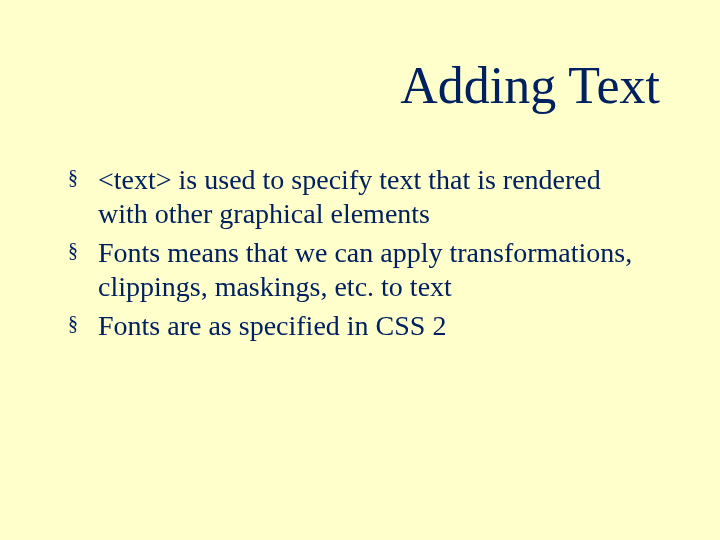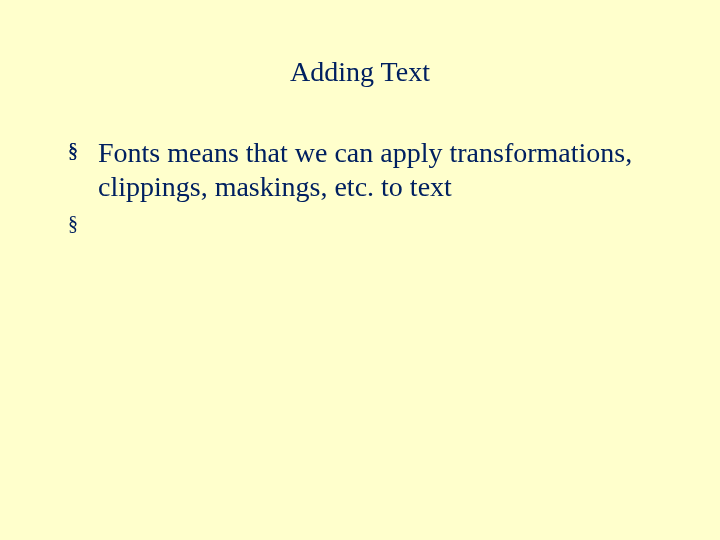--- a/index.html
+++ b/index.html
@@ -11,22 +11,22 @@
     font-family: "Times New Roman", Times, serif;
     color: #002060;
   }
   .slide {
     box-sizing: border-box;
     width: 720px;
     height: 540px;
     padding: 56px 60px 40px 60px;
   }
   .title {
-    font-size: 28px;
-    text-align: center;
+    font-size: 52px;
+    text-align: right;
     margin: 0 0 48px 0;
     font-weight: 400;
   }
   ul.bullets {
     list-style: none;
     margin: 0;
     padding: 0 8px 0 8px;
   }
   ul.bullets li {
     position: relative;
@@ -43,22 +43,24 @@
   }
 </style>
 </head>
 <body>
 
 <div class="slide">
   <h1 class="title">Adding Text</h1>
   <ul class="bullets">
     <li>
       <span class="bullet-mark">§</span>
+      <span>&lt;text&gt; is used to specify text that is rendered with other graphical elements</span>
     </li>
     <li>
       <span class="bullet-mark">§</span>
       <span>Fonts means that we can apply transformations, clippings, maskings, etc. to text</span>
     </li>
     <li>
       <span class="bullet-mark">§</span>
+      <span>Fonts are as specified in CSS 2</span>
     </li>
   </ul>
 </div>
 
 </body></html>

